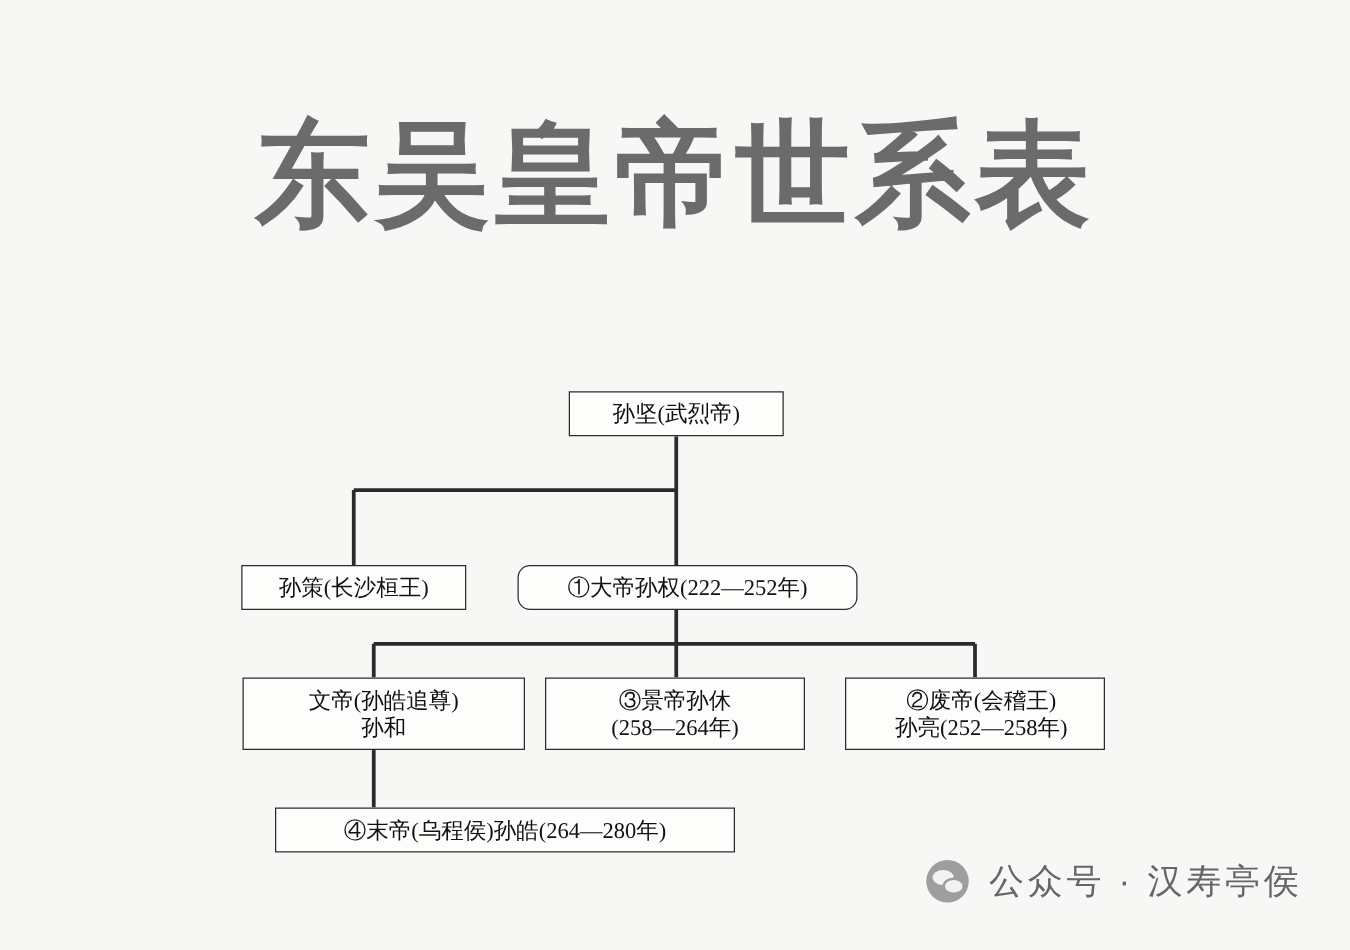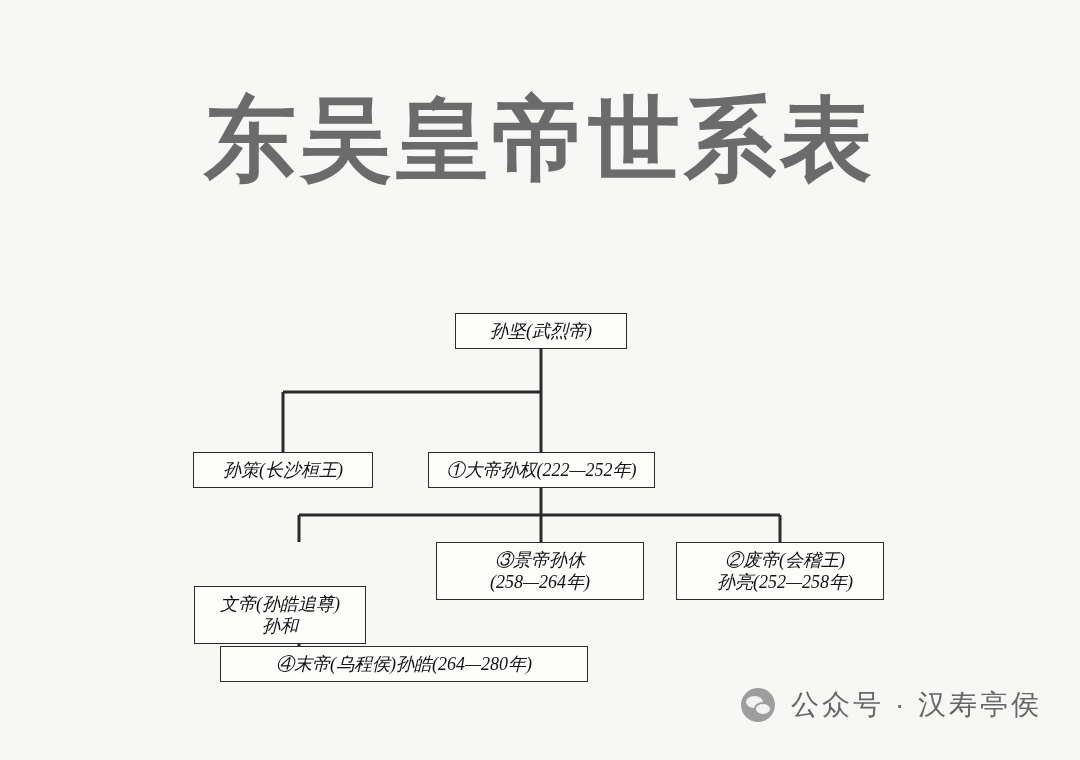--- a/index.html
+++ b/index.html
@@ -45,21 +45,20 @@
     background: #fdfdfc;
     color: #111;
     font-size: 18px;
     line-height: 1.25;
     display: flex;
     align-items: center;
     justify-content: center;
     text-align: center;
     padding: 3px 8px;
     white-space: pre-line;
-    font-style: italic;
   }
   .footer {
     position: absolute;
     right: 38px;
     bottom: 36px;
     display: flex;
     align-items: center;
     gap: 16px;
   }
   .wechat-icon {
@@ -119,23 +118,23 @@
     <path d="M541 515 L541 542" stroke="#2b2b2b" stroke-width="3" fill="none"></path>
     <path d="M780 515 L780 542" stroke="#2b2b2b" stroke-width="3" fill="none"></path>
 
     <path d="M299 600 L299 646" stroke="#2b2b2b" stroke-width="3" fill="none"></path>
   </svg>
 
   <div class="node" style="left:455px; top:313px; width:172px; height:36px;">孙坚(武烈帝)</div>
 
   <div class="node" style="left:193px; top:452px; width:180px; height:36px;">孙策(长沙桓王)</div>
 
-  <div class="node" style="left:428px; top:452px; width:227px; height:36px;">①大帝孙权(222—252年)</div>
+  <div class="node" style="left:414px; top:452px; width:272px; height:36px;border-radius:10px;">①大帝孙权(222—252年)</div>
 
-  <div class="node" style="left:194px; top:542px; width:172px; height:58px;margin-top:44px;">文帝(孙皓追尊)
+  <div class="node" style="left:194px; top:542px; width:226px; height:58px;">文帝(孙皓追尊)
 孙和</div>
 
   <div class="node" style="left:436px; top:542px; width:208px; height:58px;">③景帝孙休
 (258—264年)</div>
 
   <div class="node" style="left:676px; top:542px; width:208px; height:58px;padding-left:18px;">②废帝(会稽王)
 孙亮(252—258年)</div>
 
   <div class="node" style="left:192px; top:646px; width:368px; height:36px;margin-left:28px;">④末帝(乌程侯)孙皓(264—280年)</div>
 

